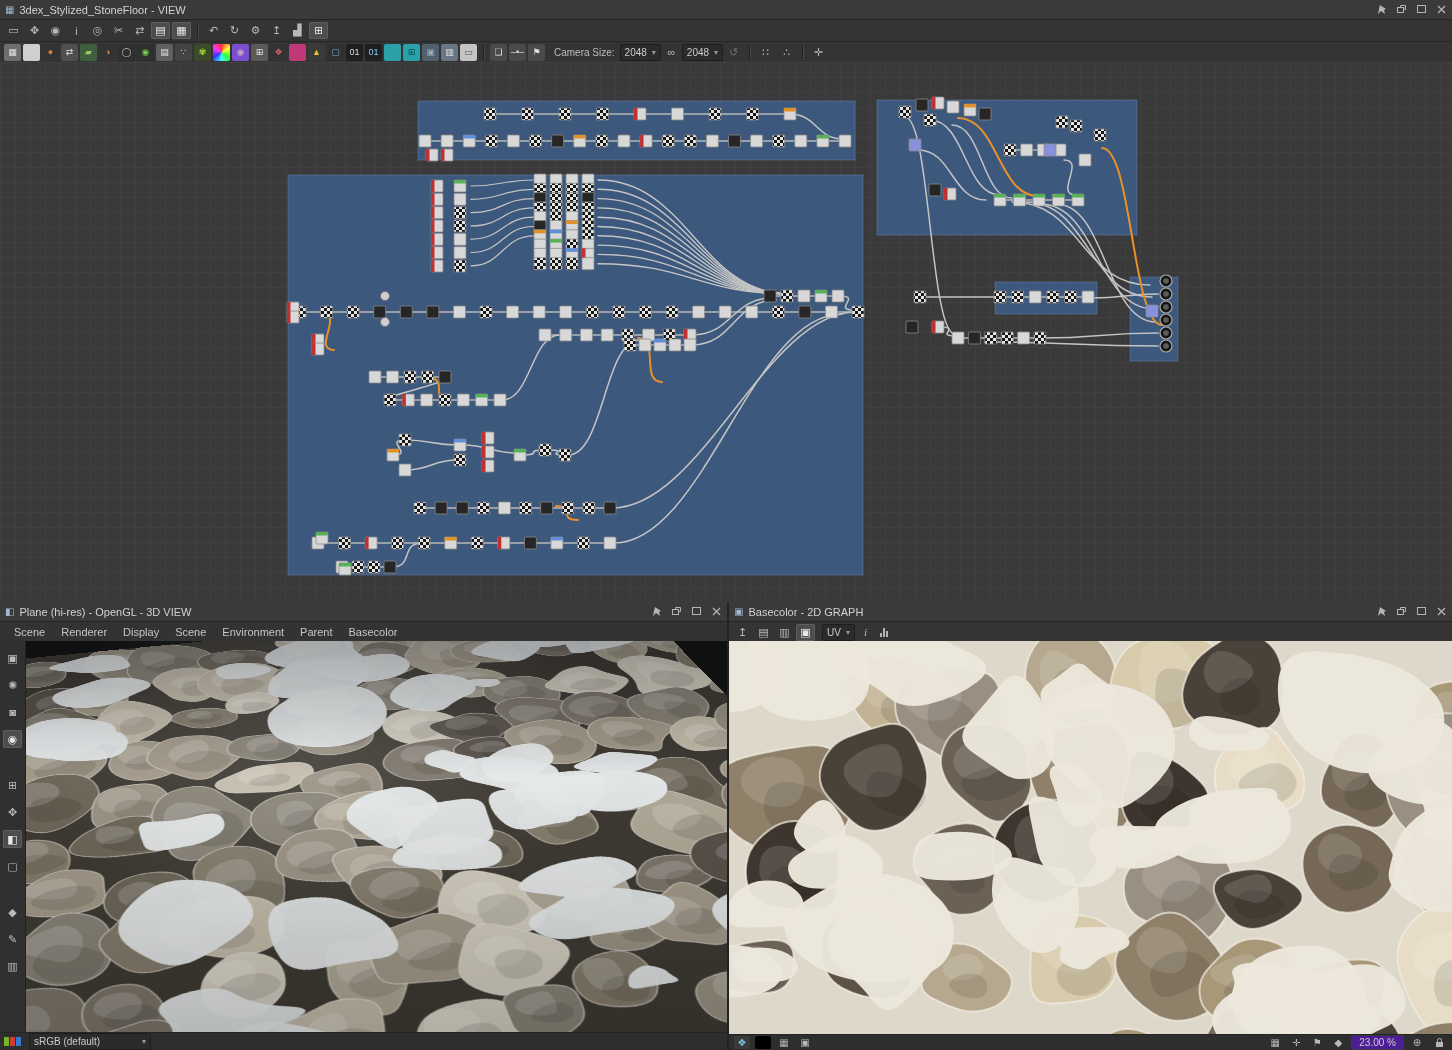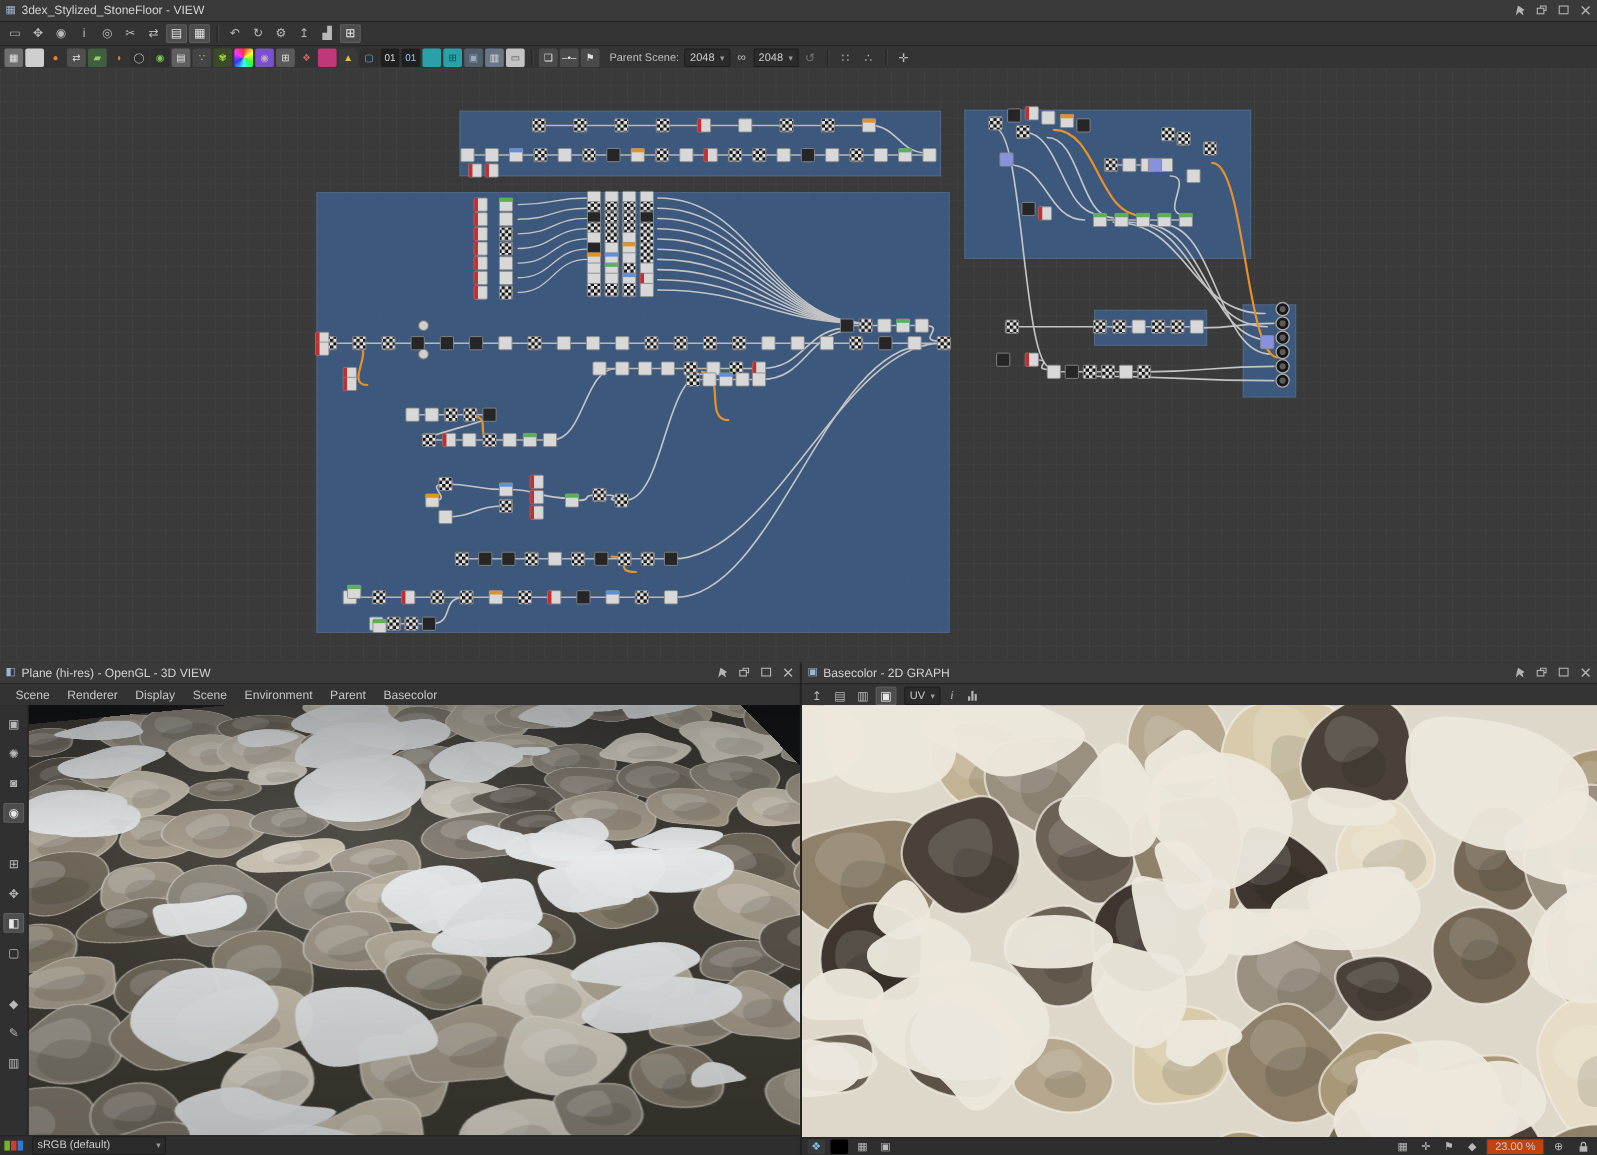--- a/index.html
+++ b/index.html
@@ -23,21 +23,21 @@
            font-size:9px;color:#e2e2e2;margin:0 1px;background:#4a4a4a;}
   .sep{width:1px;height:15px;background:#232323;margin:0 5px;box-shadow:1px 0 0 #474747;}
   .dd{background:#2b2b2b;border:1px solid #1e1e1e;color:#ccc;font-size:10px;padding:0 4px;height:15px;
       display:inline-flex;align-items:center;gap:5px;border-radius:2px;}
   .dd .caret{font-size:8px;color:#999;}
   .pslabel{font-size:10px;color:#bdbdbd;margin:0 5px 0 8px;}
   .menubar{height:20px;background:#333;border-bottom:1px solid #252525;display:flex;align-items:center;padding:0 6px;}
   .menuitem{font-size:11px;color:#c6c6c6;padding:0 8px;height:20px;display:inline-flex;align-items:center;}
   .statusbar{position:absolute;left:0;right:0;bottom:0;background:#2e2e2e;border-top:1px solid #242424;
              display:flex;align-items:center;padding:0 4px;gap:4px;}
-  .zoombox{background:#c2410c;border:1px solid #3a3a3a;padding:0 7px;font-size:10px;color:#cfcfcf;
+  .zoombox{background:#4c1d95;border:1px solid #3a3a3a;padding:0 7px;font-size:10px;color:#cfcfcf;
            height:13px;display:inline-flex;align-items:center;border-radius:1px;}
   
   #graph-panel{left:0;top:0;width:1452px;height:602px;background:#323232;}
   #graph-canvas{position:absolute;left:0;top:62px;width:1452px;height:540px;
     background-color:#3a3a3a;
     background-image:linear-gradient(#404040 1px,transparent 1px),
                      linear-gradient(90deg,#404040 1px,transparent 1px);
     background-size:15px 15px;overflow:hidden;}
   #graph-svg{position:absolute;left:0;top:0;}
   
@@ -140,21 +140,21 @@
           <span class="nodebtn" style="background: rgb(42, 160, 168);"></span>
           <span class="nodebtn" style="background: rgb(42, 160, 168); color: rgb(0, 85, 85);">⊞</span>
           <span class="nodebtn" style="background: rgb(82, 96, 110); color: rgb(153, 170, 187);">▣</span>
           <span class="nodebtn" style="background: rgb(106, 118, 134);">▥</span>
           <span class="nodebtn" style="background: rgb(196, 196, 196); color: rgb(85, 85, 85);">▭</span>
           <span class="sep"></span>
           <span class="nodebtn">❏</span>
           <span class="nodebtn">‒•‒</span>
           <span class="nodebtn">⚑</span>
         </span>
-      <span class="pslabel">Parent Scene:</span>
+      <span class="pslabel">Camera Size:</span>
       <span class="dd">
         <span>2048</span>
         <span class="caret">▾</span>
       </span>
       <span class="tbtn">∞</span>
       <span class="dd">
         <span>2048</span>
         <span class="caret">▾</span>
       </span>
       <span class="tbtn dim">↺</span>

